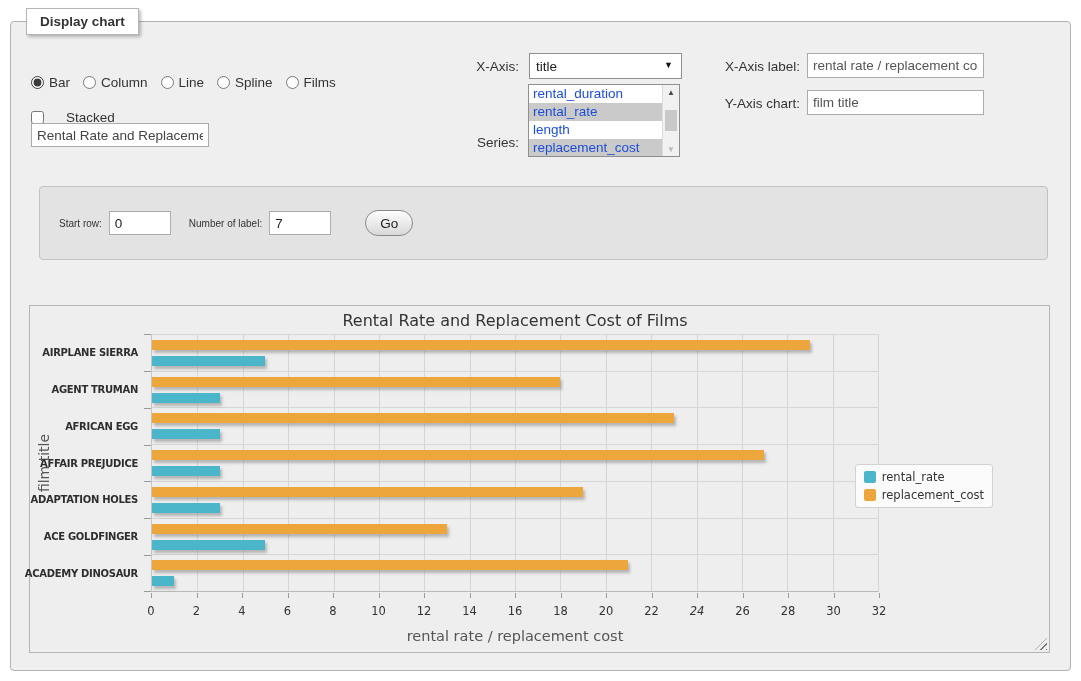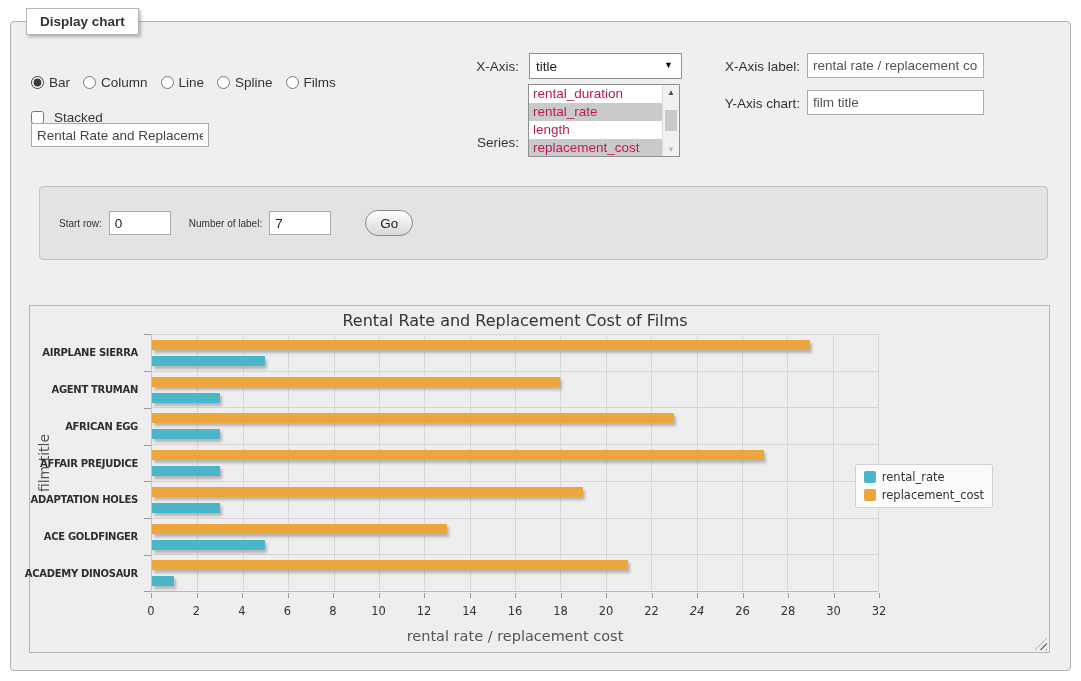--- a/index.html
+++ b/index.html
@@ -21,21 +21,21 @@
     box-shadow:2px 2px 3px rgba(0,0,0,0.25);
     padding:5px 13px; font-size:13.5px; font-weight:bold; color:#333;
   }
 
   .ctl-label { position:absolute; font-size:13.5px; color:#333; line-height:16px; }
 
   
   .radio-row { position:absolute; left:20px; top:53px; display:flex; gap:13px; align-items:center; }
   .radio-item { display:flex; gap:5px; align-items:center; font-size:13.5px; color:#333; cursor:default; }
   input[type="radio"], input[type="checkbox"] { width:13px; height:13px; margin:0; accent-color:#3b3b3b; }
-  .check-row { position:absolute; left:20px; top:88px; display:flex; gap:10px; align-items:center; font-size:13.5px; }
+  .check-row { position:absolute; left:20px; top:88px; display:flex; gap:22px; align-items:center; font-size:13.5px; }
 
   .txt {
     border:1px solid #ababab; background:#fff; font-size:13.5px; color:#444;
     padding:0 5px; font-family:inherit;
   }
   .title-input { position:absolute; left:20px; top:101px; width:178px; height:24px; }
 
   
   .lbl-xaxis  { left:408px; top:37px; width:100px; text-align:right; }
   .x-axis-select {
@@ -46,21 +46,21 @@
   }
   .select-arrow { position:absolute; left:653px; top:38px; font-size:9px; color:#111; pointer-events:none; }
 
   
   .lbl-series { left:408px; top:113px; width:100px; text-align:right; }
   .series-list {
     position:absolute; left:517px; top:62px; width:152px; height:73px;
     background:#fff; border:1px solid #8f8f8f; display:flex; overflow:hidden;
   }
   .series-options { flex:1; display:flex; flex-direction:column; overflow:hidden; }
-  .series-option { height:18px; line-height:18px; padding-left:4px; font-size:13.5px; color:#be185d; white-space:nowrap; }
+  .series-option { height:18px; line-height:18px; padding-left:4px; font-size:13.5px; color:#1d4ed8; white-space:nowrap; }
   .series-option.selected { background:#cacaca; }
   .series-scrollbar { width:17px; position:relative; background:#f1f1f1; border-left:1px solid #dcdcdc;
     display:flex; flex-direction:column; justify-content:space-between; align-items:center; }
   .sb-btn { width:17px; height:14px; display:flex; align-items:center; justify-content:center;
     font-size:8px; color:#4a4a4a; background:#f1f1f1; }
   .sb-btn.down { color:#b9b9b9; }
   .sb-thumb { position:absolute; left:2px; right:2px; top:25px; height:21px; background:#c9c9c9; }
 
   
   .lbl-xlab { left:664px; top:37px; width:125px; text-align:right; }

